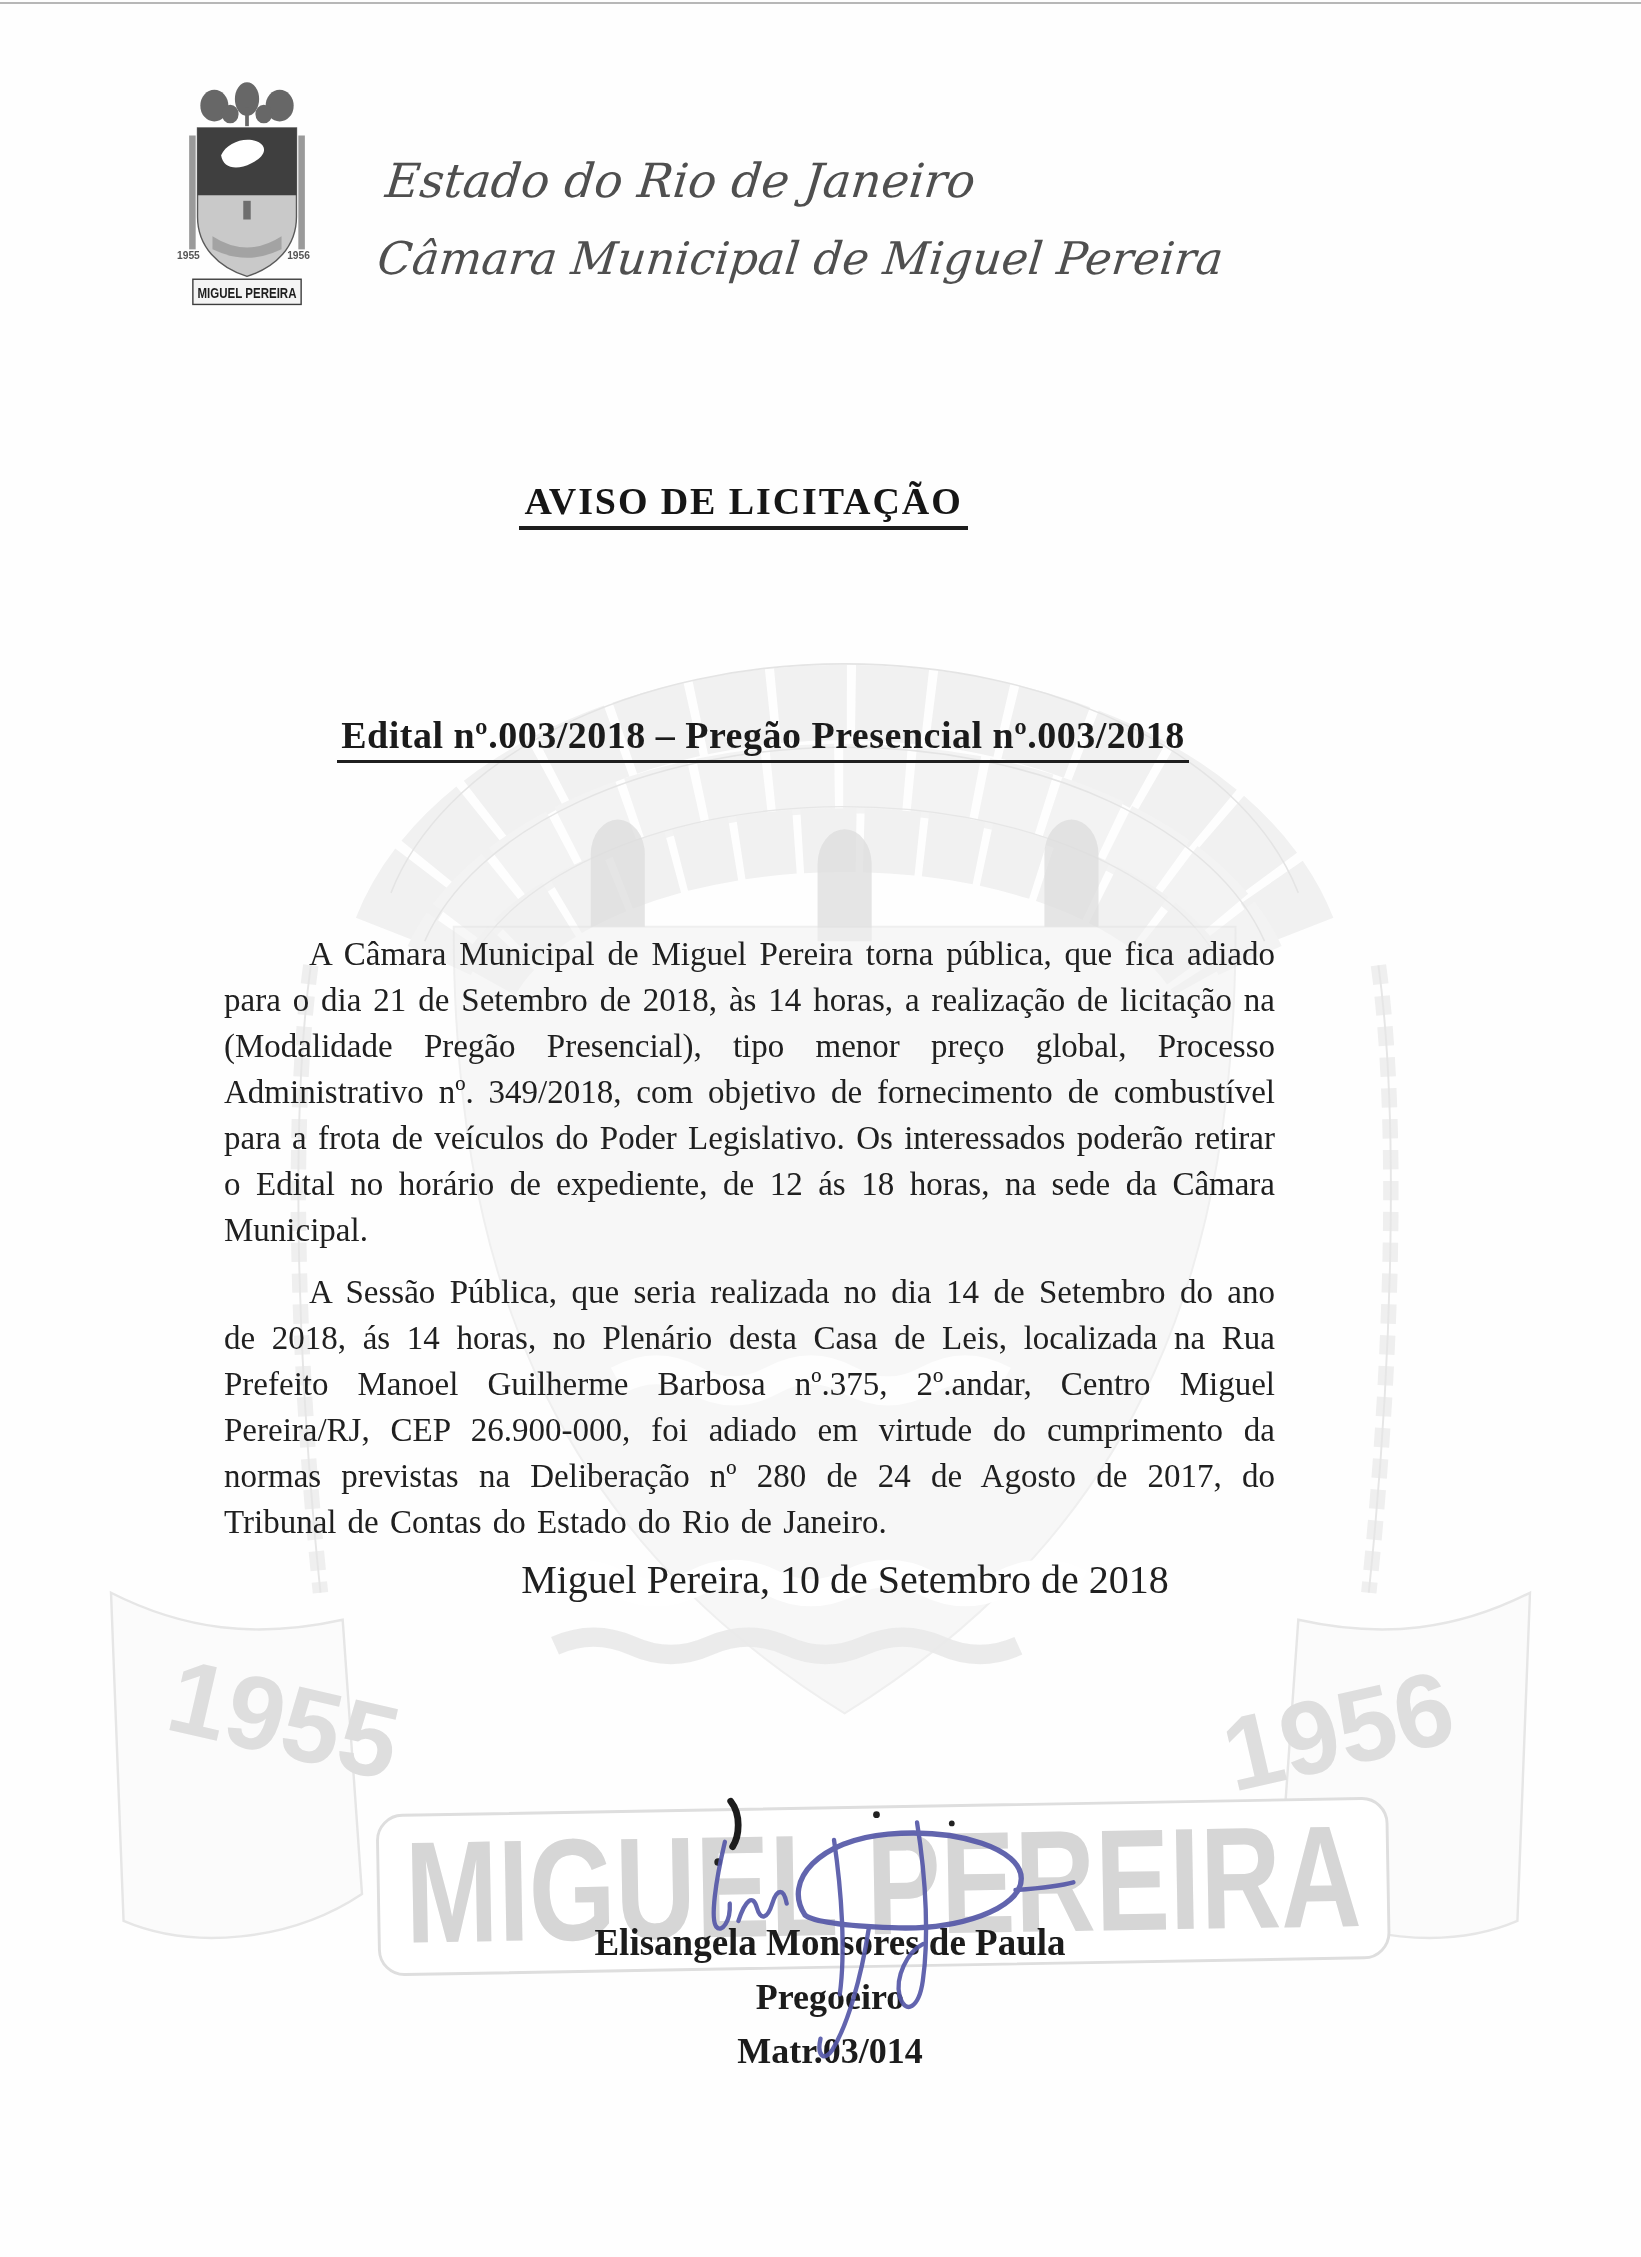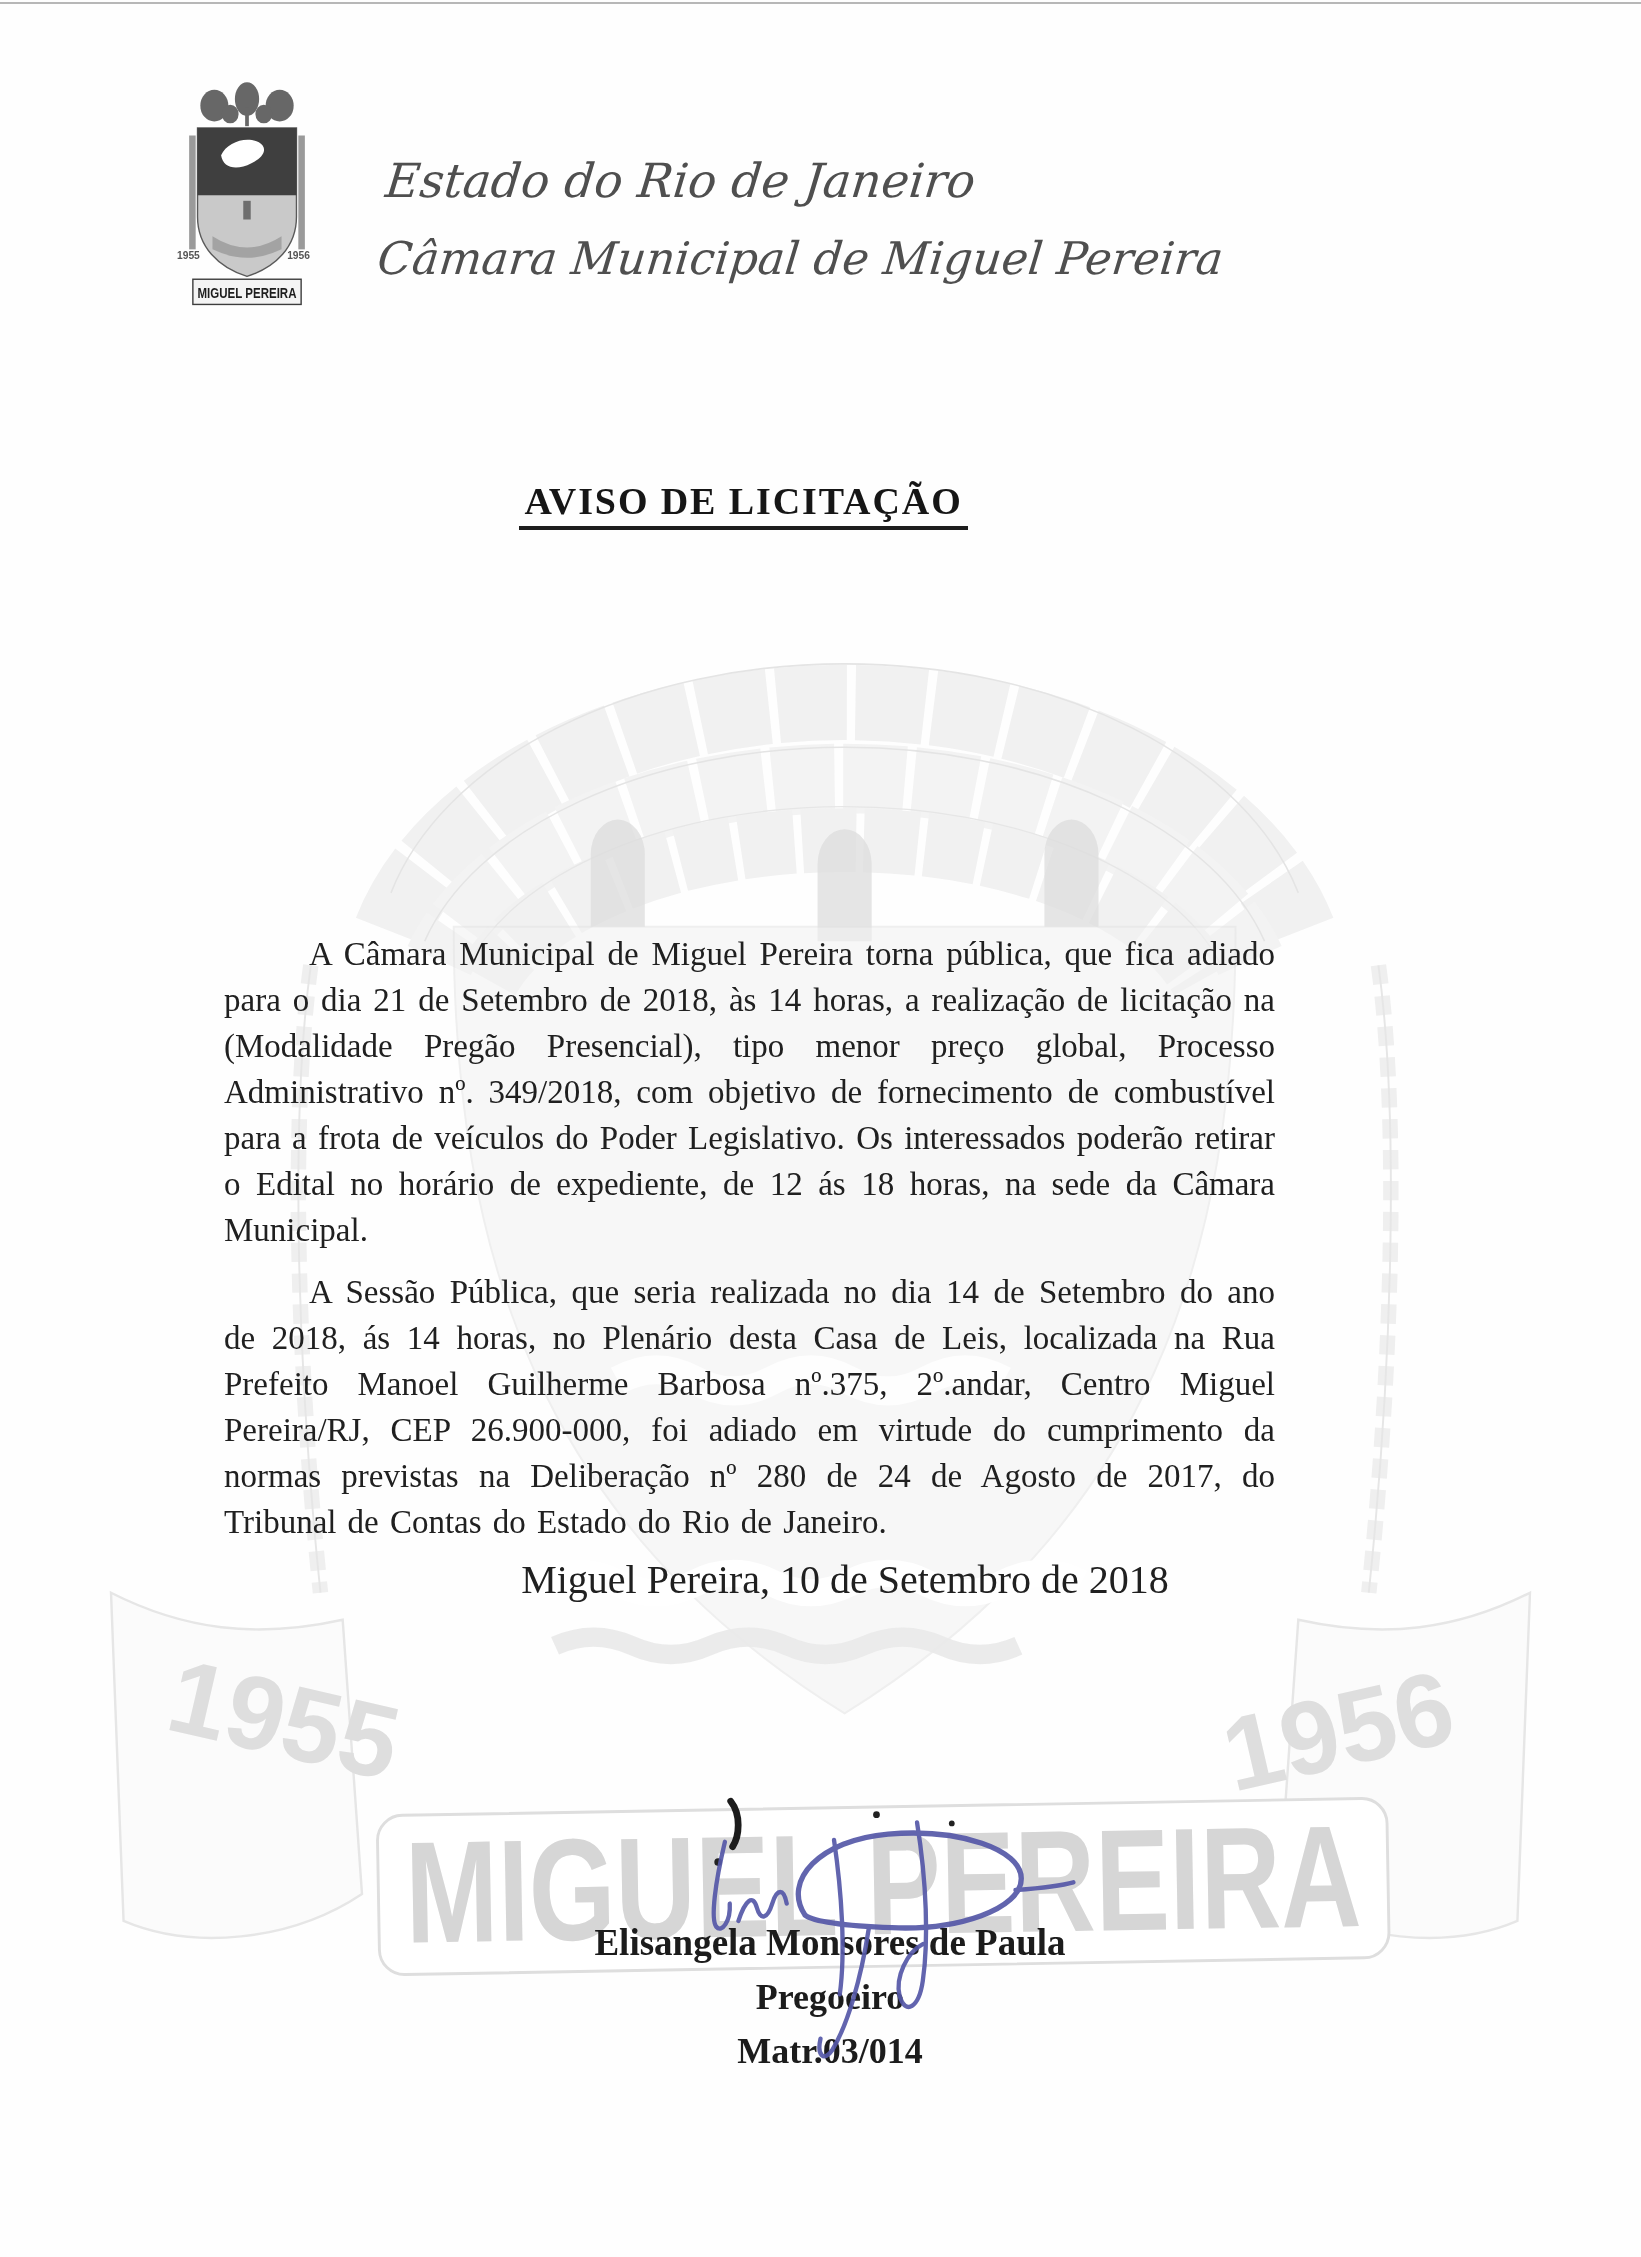--- a/index.html
+++ b/index.html
@@ -123,20 +123,23 @@
       <text x="75" y="234" text-anchor="middle" font-size="15" font-weight="bold" font-family="Liberation Sans, sans-serif" fill="#1d1d1d" textLength="106" lengthAdjust="spacingAndGlyphs">MIGUEL PEREIRA</text>
     </g>
   </svg>
 
   <div class="script-head script-line1" style="position:absolute;">Estado do Rio de Janeiro</div>
   <div class="script-head script-line2" style="position:absolute;">Câmara Municipal de Miguel Pereira</div>
 
   <div class="doc-title-wrap">
     <span class="doc-title">AVISO DE LICITAÇÃO</span>
   </div>
+  <div class="doc-subtitle-wrap">
+    <span class="doc-subtitle">Edital nº.003/2018 – Pregão Presencial nº.003/2018</span>
+  </div>
 
   <div class="body-block">
     <p>A Câmara Municipal de Miguel Pereira torna pública, que fica adiado para o dia 21 de Setembro de 2018, às 14 horas, a realização de licitação na (Modalidade Pregão Presencial), tipo menor preço global, Processo Administrativo nº. 349/2018, com objetivo de fornecimento de combustível para a frota de veículos do Poder Legislativo. Os interessados poderão retirar o Edital no horário de expediente, de 12 ás 18 horas, na sede da Câmara Municipal.</p>
     <p>A Sessão Pública, que seria realizada no dia 14 de Setembro do ano de 2018, ás 14 horas, no Plenário desta Casa de Leis, localizada na Rua Prefeito Manoel Guilherme Barbosa nº.375, 2º.andar, Centro Miguel Pereira/RJ, CEP 26.900-000, foi adiado em virtude do cumprimento da normas previstas na Deliberação nº 280 de 24 de Agosto de 2017, do Tribunal de Contas do Estado do Rio de Janeiro.</p>
   </div>
 
   <div class="dateline-wrap">Miguel Pereira, 10 de Setembro de 2018</div>
 
   <svg class="sig-svg" viewBox="0 0 1700 2338">
     <g fill="#222222">

